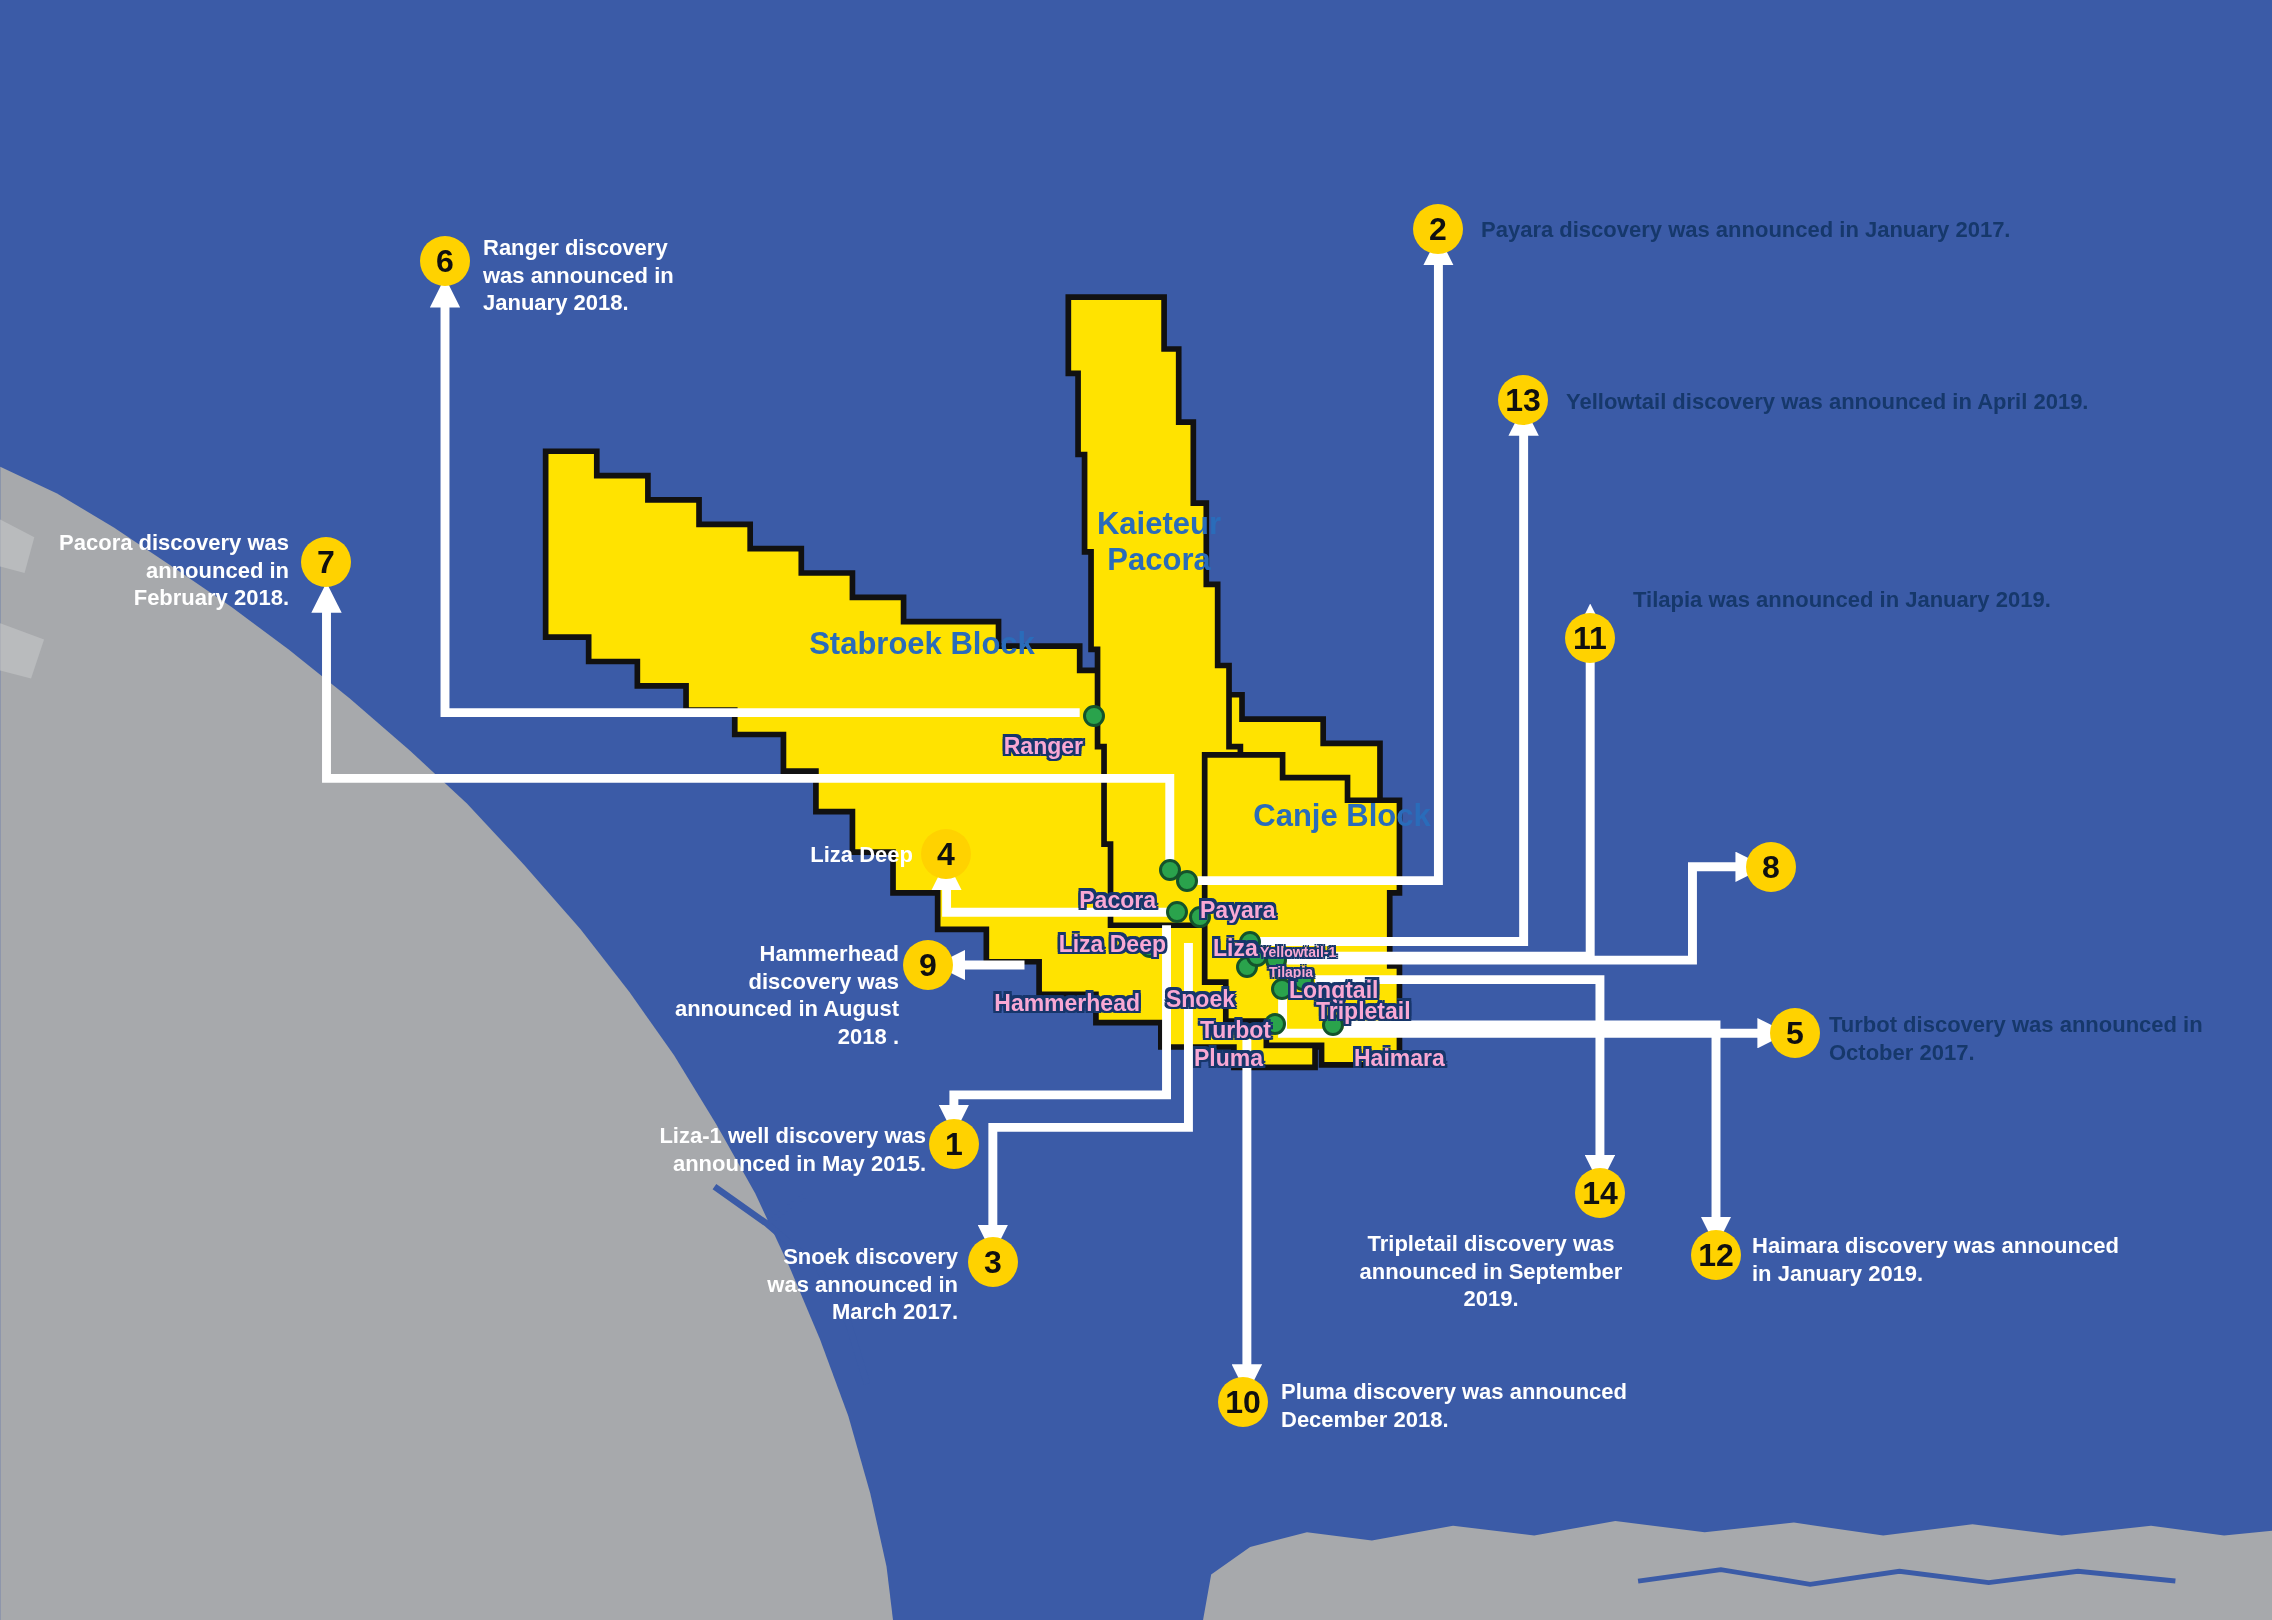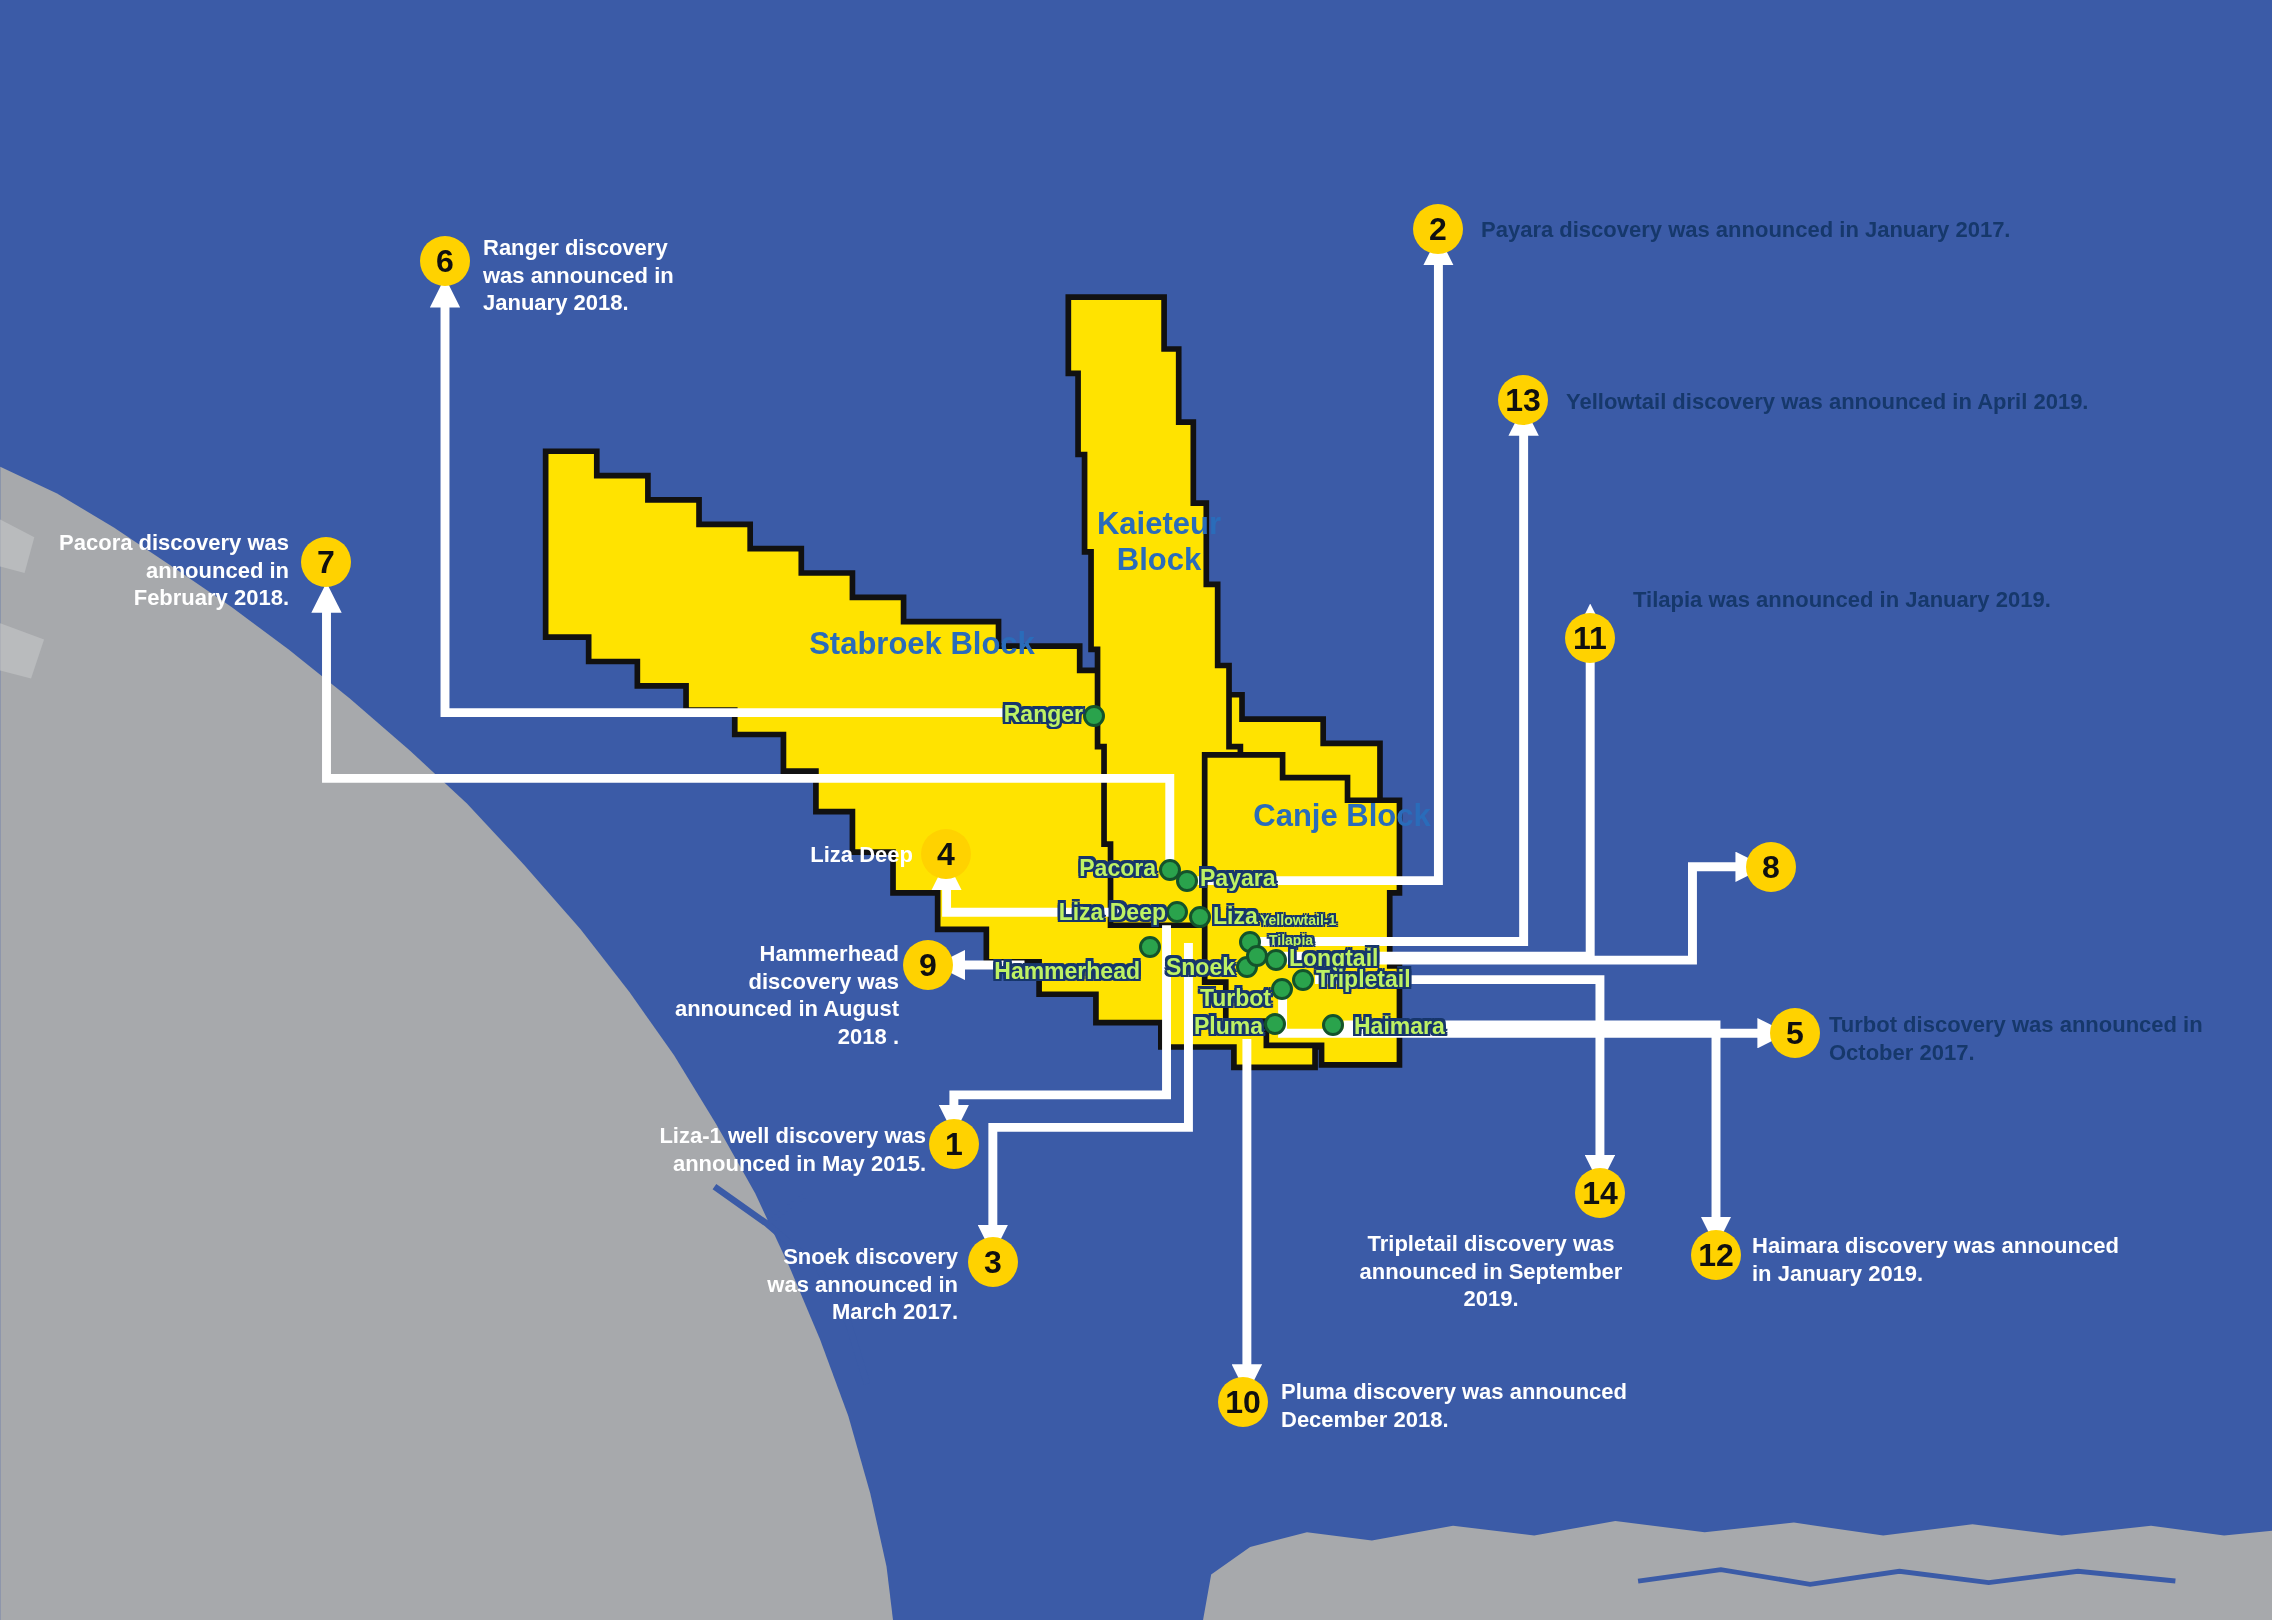--- a/index.html
+++ b/index.html
@@ -46,30 +46,31 @@
     width:22px;height:22px;
     border-radius:50%;
     background:#2aa34c;
     border:3.2px solid #14532b;
     box-sizing:border-box;
     transform:translate(-50%,-50%);
     z-index:22;
   }
   .well-label{
     position:absolute;
-    color:#bef264;
+    color:#f9a8d4;
     font-weight:bold;
     font-size:23px;
     white-space:nowrap;
     z-index:26;
     text-shadow:
       -2.4px -2.4px 0 #17366b, 2.4px -2.4px 0 #17366b,
       -2.4px  2.4px 0 #17366b, 2.4px  2.4px 0 #17366b,
       -2.4px  0   0 #17366b, 2.4px  0   0 #17366b,
        0   -2.4px 0 #17366b, 0    2.4px 0 #17366b;
+    margin-top: 32px;
   }
   .well-label.anchor-l{transform:translate(0,-50%);}
   .well-label.anchor-r{transform:translate(-100%,-50%);}
   .well-label.small{font-size:14px;}
 
   .block-label{
     position:absolute;
     color:#2a6cba;
     font-weight:bold;
     font-size:31px;
@@ -118,21 +119,21 @@
       <path d="M1580,1222 V1273 H2172" marker-end="url(#ah)"></path>
       <path d="M1437,1140 V1349 H1175 V1368" marker-end="url(#ah)"></path>
       <path d="M1464,1162 V1389 H1223 V1516" marker-end="url(#ah)"></path>
       <path d="M1536,1280 V1688" marker-end="url(#ah)"></path>
       <path d="M1620,1207 H1971 V1430" marker-end="url(#ah)"></path>
       <path d="M1655,1263 H2114 V1506" marker-end="url(#ah)"></path>
     </g>
   </svg>
 
   <div class="block-label nowrap" style="left:895px;top:644px;">Stabroek Block</div>
-  <div class="block-label" style="left:1159px;top:542px;width:179px;">Kaieteur Block</div>
+  <div class="block-label" style="left:1159px;top:542px;width:179px;">Kaieteur Pacora</div>
   <div class="block-label nowrap" style="left:1315px;top:816px;">Canje Block</div>
 
   <div class="dot" style="left:1094px;top:716px;"></div>
   <div class="dot" style="left:1170px;top:870px;"></div>
   <div class="dot" style="left:1187px;top:881px;"></div>
   <div class="dot" style="left:1177px;top:912px;"></div>
   <div class="dot" style="left:1200px;top:917px;"></div>
   <div class="dot" style="left:1150px;top:947px;"></div>
   <div class="dot" style="left:1247px;top:967px;"></div>
   <div class="dot" style="left:1250px;top:942px;"></div>

